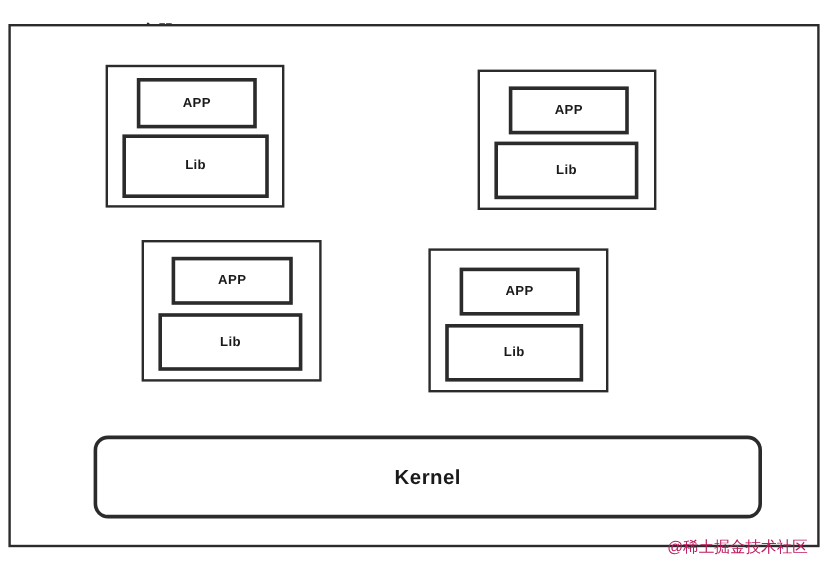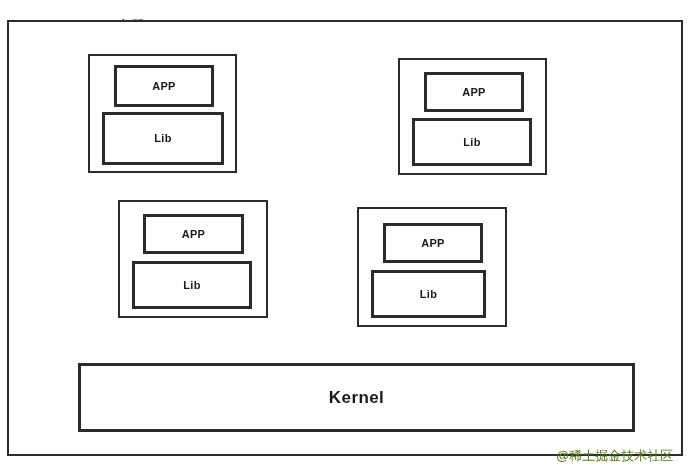--- a/index.html
+++ b/index.html
@@ -64,21 +64,21 @@
     font-weight: bold;
     color: #2b2b2b;
     line-height: 1.1;
     white-space: nowrap;
   }
   .watermark {
     position: absolute;
     left: 556px;
     top: 449px;
     font-size: 13px;
-    color: #4d7c0f;
+    color: #be185d;
     white-space: nowrap;
     line-height: 1;
   }
 </style>
 </head>
 <body>
 
 <div id="canvas">
 
   <div class="diagram-title">容器</div>
@@ -113,19 +113,19 @@
       <div class="box container-box" style="left: 357px; top: 207px; width: 150px; height: 120px;">
         <div class="box unit-box" style="left: 24px; top: 14px; width: 100px; height: 40px;">
           <span class="unit-label">APP</span>
         </div>
         <div class="box unit-box" style="left: 12px; top: 61px; width: 115px; height: 48px;">
           <span class="unit-label">Lib</span>
         </div>
       </div>
     </div>
 
-  <div class="box kernel-box" id="kernel-box" style="left: 78px; top: 363px; width: 557px; height: 69px;">
+  <div class="box kernel-box" id="kernel-box" style="left: 78px; top: 363px; width: 557px; height: 69px; border-radius: 12px;">
     <span class="kernel-label">Kernel</span>
   </div>
 
   <div class="watermark">@稀土掘金技术社区</div>
 
 </div>
 
 </body></html>

